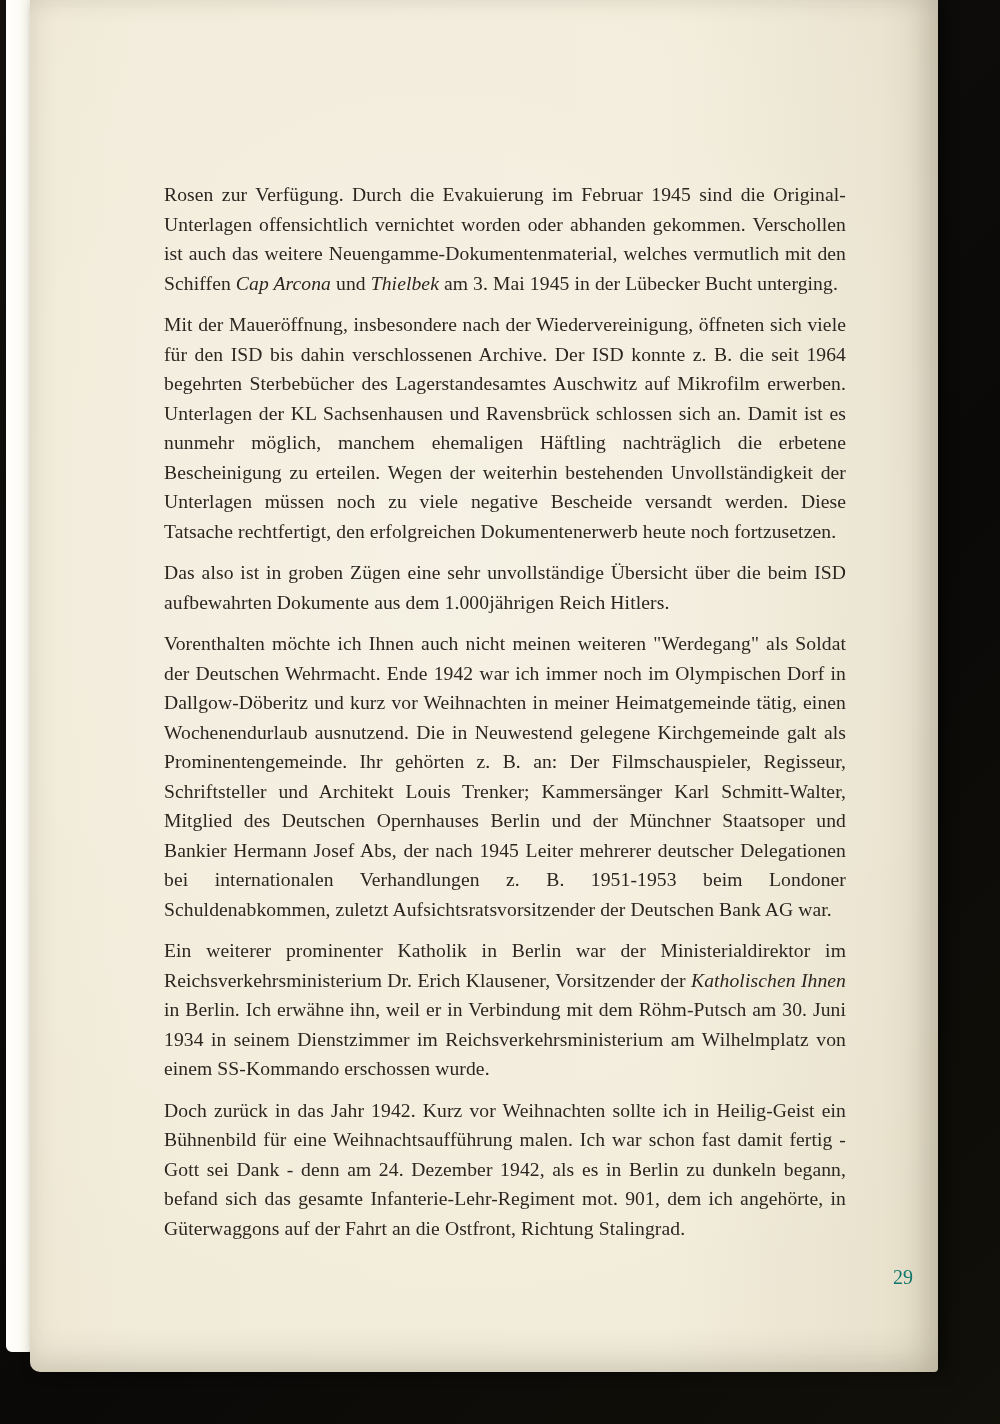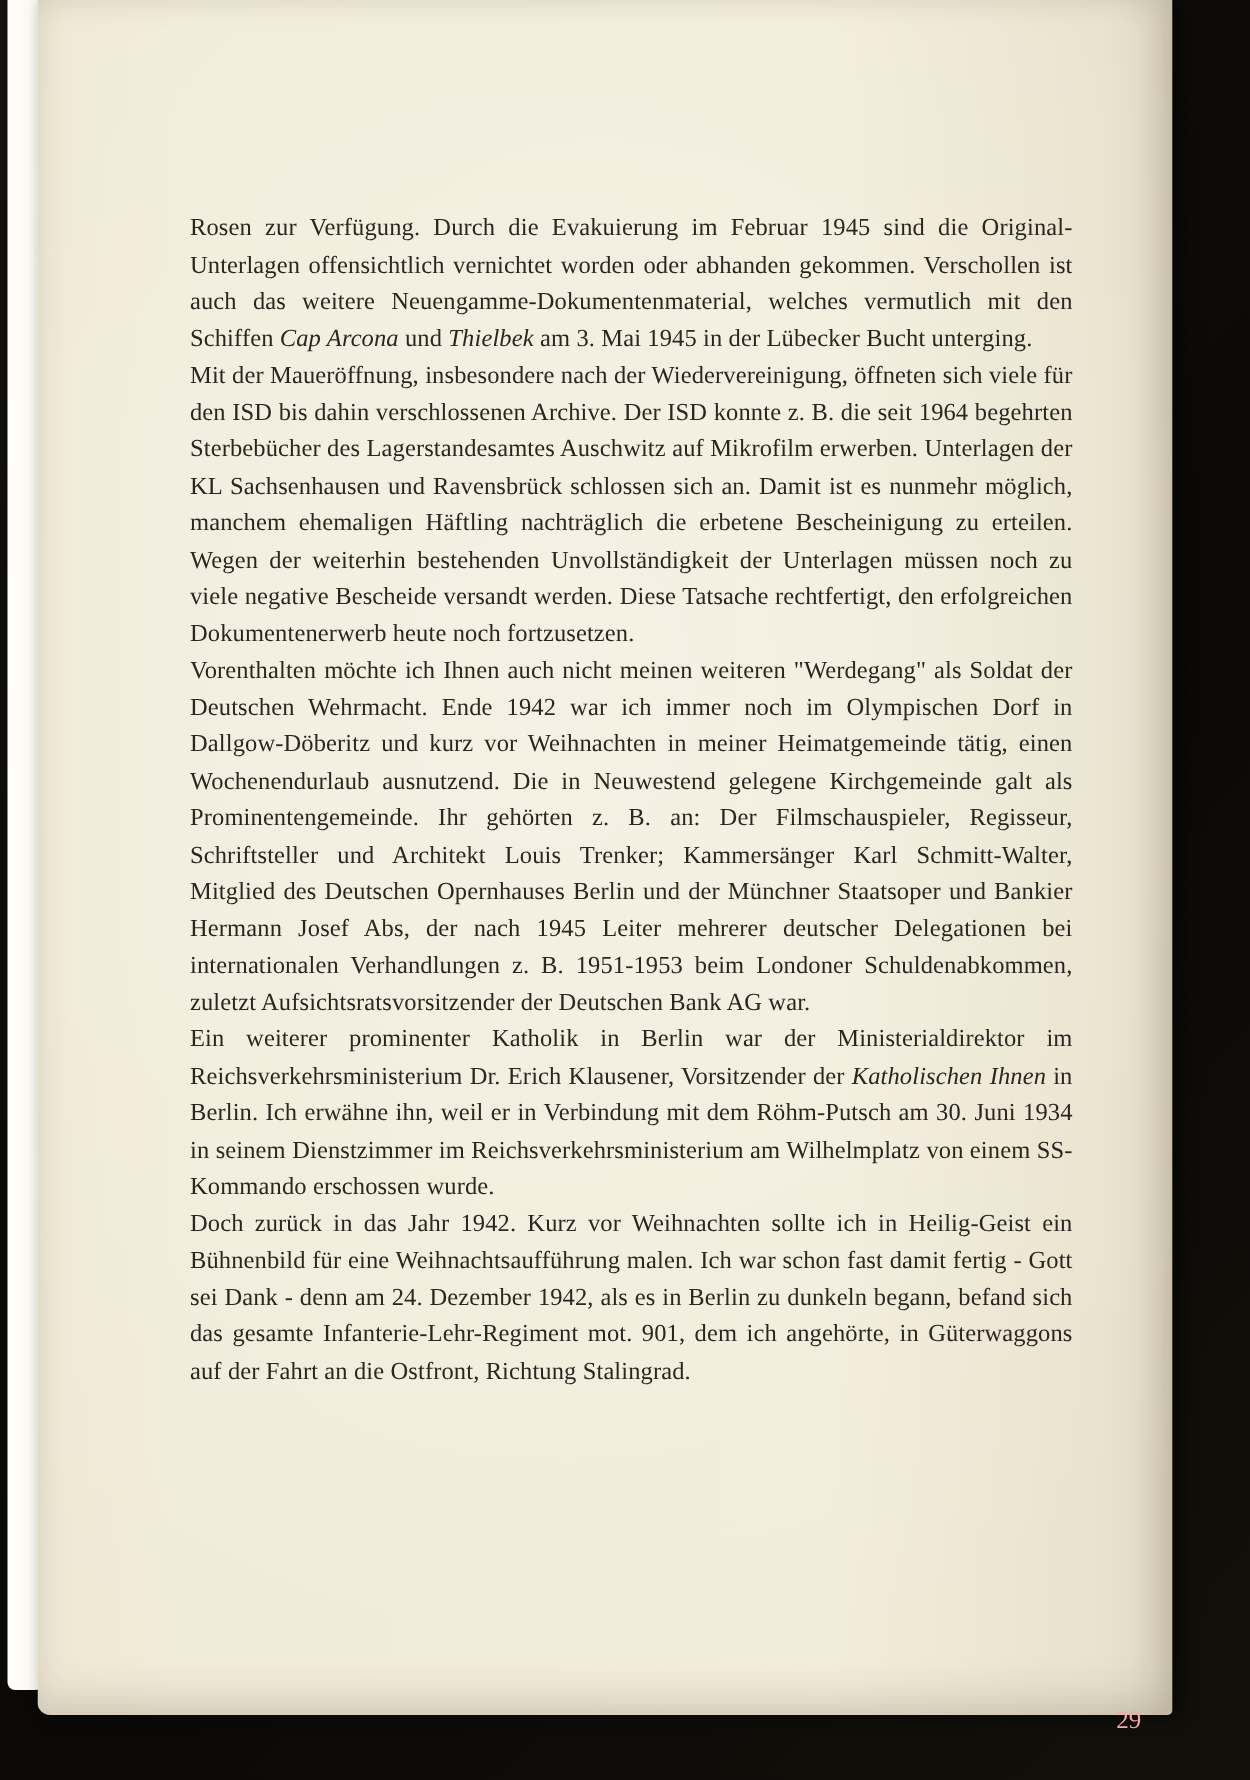--- a/index.html
+++ b/index.html
@@ -49,41 +49,42 @@
     left: 152px;
     top: 168px;
     width: 706px;
     color: #2b2620;
     font-size: 19.6px;
     line-height: 29.5px;
     text-align: justify;
     letter-spacing: 0.1px;
   }
   .page-text p {
-    margin: 0;
+    margin: 12px;
     padding: 0;
   }
   .page-text em {
     font-style: italic;
   }
   .page-number {
     position: absolute;
     left: 893px;
-    top: 1364px;
-    color: #fca5a5;
+    top: 1265px;
+    color: #0f766e;
     font-size: 20px;
     line-height: 24px;
   }
 </style>
 </head>
 <body>
 
 <div class="scan-bg"></div>
 <div class="page-edge"></div>
 <div class="book-page"></div>
 <div class="page-text">
     <p><span>Rosen zur Verfügung. Durch die Evakuierung im Februar 1945 sind die Original-Unterlagen offensichtlich vernichtet worden oder abhanden gekommen. Verschollen ist auch das weitere Neuengamme-Dokumentenmaterial, welches vermutlich mit den Schiffen </span><em>Cap Arcona</em><span> und </span><em>Thielbek</em><span> am 3. Mai 1945 in der Lübecker Bucht unterging.</span></p>
     <p><span>Mit der Maueröffnung, insbesondere nach der Wiedervereinigung, öffneten sich viele für den ISD bis dahin verschlossenen Archive. Der ISD konnte z. B. die seit 1964 begehrten Sterbebücher des Lagerstandesamtes Auschwitz auf Mikrofilm erwerben. Unterlagen der KL Sachsenhausen und Ravensbrück schlossen sich an. Damit ist es nunmehr möglich, manchem ehemaligen Häftling nachträglich die erbetene Bescheinigung zu erteilen. Wegen der weiterhin bestehenden Unvollständigkeit der Unterlagen müssen noch zu viele negative Bescheide versandt werden. Diese Tatsache rechtfertigt, den erfolgreichen Dokumentenerwerb heute noch fortzusetzen.</span></p>
+    <p><span>Das also ist in groben Zügen eine sehr unvollständige Übersicht über die beim ISD aufbewahrten Dokumente aus dem 1.000jährigen Reich Hitlers.</span></p>
     <p><span>Vorenthalten möchte ich Ihnen auch nicht meinen weiteren "Werdegang" als Soldat der Deutschen Wehrmacht. Ende 1942 war ich immer noch im Olympischen Dorf in Dallgow-Döberitz und kurz vor Weihnachten in meiner Heimatgemeinde tätig, einen Wochenendurlaub ausnutzend. Die in Neuwestend gelegene Kirchgemeinde galt als Prominentengemeinde. Ihr gehörten z. B. an: Der Filmschauspieler, Regisseur, Schriftsteller und Architekt Louis Trenker; Kammersänger Karl Schmitt-Walter, Mitglied des Deutschen Opernhauses Berlin und der Münchner Staatsoper und Bankier Hermann Josef Abs, der nach 1945 Leiter mehrerer deutscher Delegationen bei internationalen Verhandlungen z. B. 1951-1953 beim Londoner Schuldenabkommen, zuletzt Aufsichtsratsvorsitzender der Deutschen Bank AG war.</span></p>
     <p><span>Ein weiterer prominenter Katholik in Berlin war der Ministerialdirektor im Reichsverkehrsministerium Dr. Erich Klausener, Vorsitzender der </span><em>Katholischen Ihnen</em><span> in Berlin. Ich erwähne ihn, weil er in Verbindung mit dem Röhm-Putsch am 30. Juni 1934 in seinem Dienstzimmer im Reichsverkehrsministerium am Wilhelmplatz von einem SS-Kommando erschossen wurde.</span></p>
     <p><span>Doch zurück in das Jahr 1942. Kurz vor Weihnachten sollte ich in Heilig-Geist ein Bühnenbild für eine Weihnachtsaufführung malen. Ich war schon fast damit fertig - Gott sei Dank - denn am 24. Dezember 1942, als es in Berlin zu dunkeln begann, befand sich das gesamte Infanterie-Lehr-Regiment mot. 901, dem ich angehörte, in Güterwaggons auf der Fahrt an die Ostfront, Richtung Stalingrad.</span></p>
   </div>
 <div class="page-number">29</div>
 
 </body></html>

